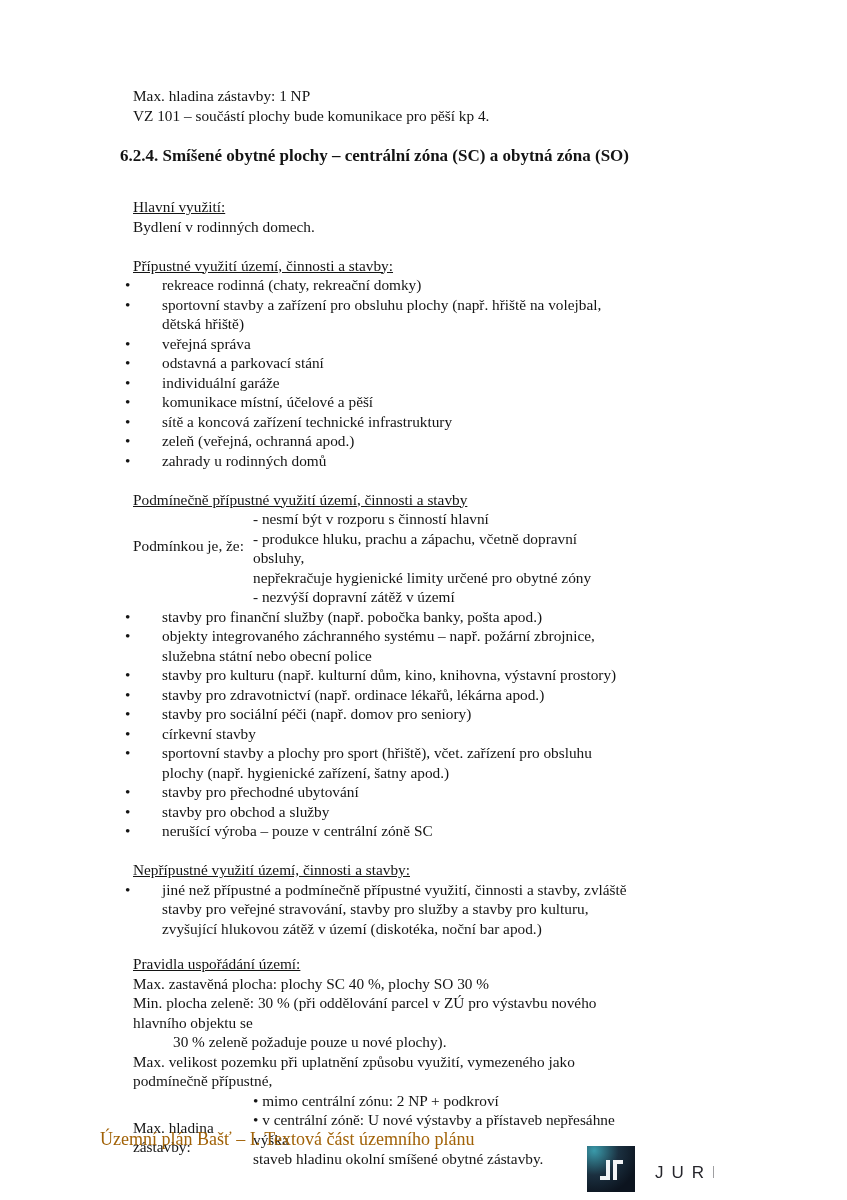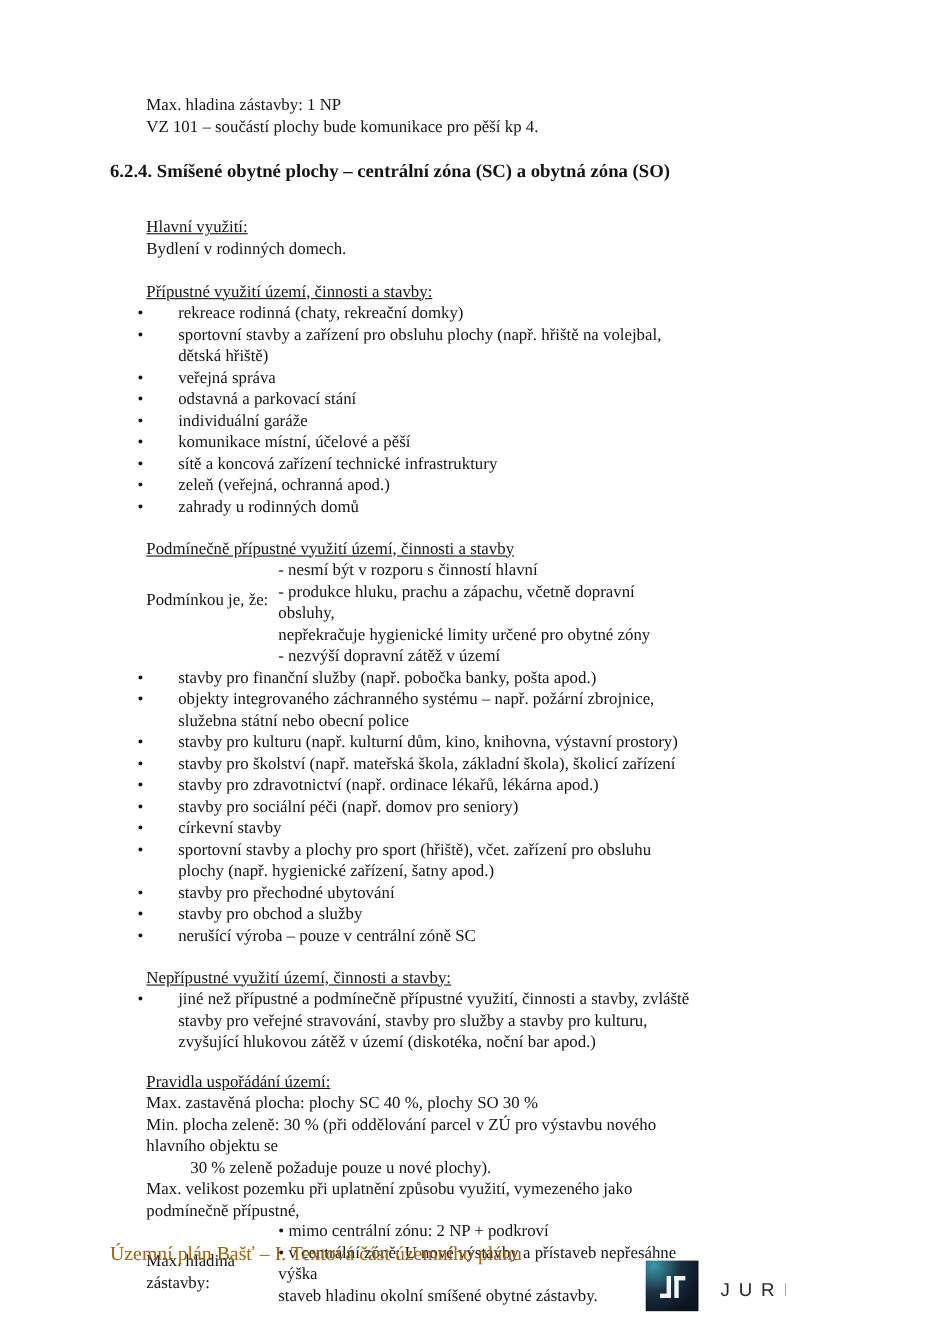--- a/index.html
+++ b/index.html
@@ -16,20 +16,21 @@
   }
   .content { padding: 86px 85px 0 100px; }
   .indent { margin-left: 33px; }
   .u { text-decoration: underline; }
   .section-heading {
     margin: 20px 0 0 0;
     font-size: 17px;
     line-height: 22px;
     font-weight: bold;
     font-family: "Liberation Serif", serif;
+    text-align: right;
   }
   .mt-main  { margin-top: 30px; }
   .mt-blank { margin-top: 19.5px; }
   .mt-sm    { margin-top: 16px; }
   .bullets { list-style: none; margin: 0; padding: 0; }
   .bullets li { position: relative; padding-left: 62px; }
   .bullets li::before {
     content: "\2022";
     position: absolute;
     left: 25px;
@@ -108,21 +109,20 @@
         <div>- nesmí být v rozporu s činností hlavní</div>
         <div>- produkce hluku, prachu a zápachu, včetně dopravní obsluhy,</div>
         <div>nepřekračuje hygienické limity určené pro obytné zóny</div>
         <div>- nezvýší dopravní zátěž v území</div>
       </div>
     </div>
     <ul class="bullets">
       <li>stavby pro finanční služby (např. pobočka banky, pošta apod.)</li>
       <li>objekty integrovaného záchranného systému – např. požární zbrojnice, služebna státní nebo obecní police</li>
       <li>stavby pro kulturu (např. kulturní dům, kino, knihovna, výstavní prostory)</li>
-      <li>stavby pro školství (např. mateřská škola, základní škola), školicí zařízení</li>
       <li>stavby pro zdravotnictví (např. ordinace lékařů, lékárna apod.)</li>
       <li>stavby pro sociální péči (např. domov pro seniory)</li>
       <li>církevní stavby</li>
       <li>sportovní stavby a plochy pro sport (hřiště), včet. zařízení pro obsluhu plochy (např. hygienické zařízení, šatny apod.)</li>
       <li>stavby pro přechodné ubytování</li>
       <li>stavby pro obchod a služby</li>
       <li>nerušící výroba – pouze v centrální zóně SC</li>
     </ul>
 
     <div class="indent u mt-blank">Nepřípustné využití území, činnosti a stavby:</div>

